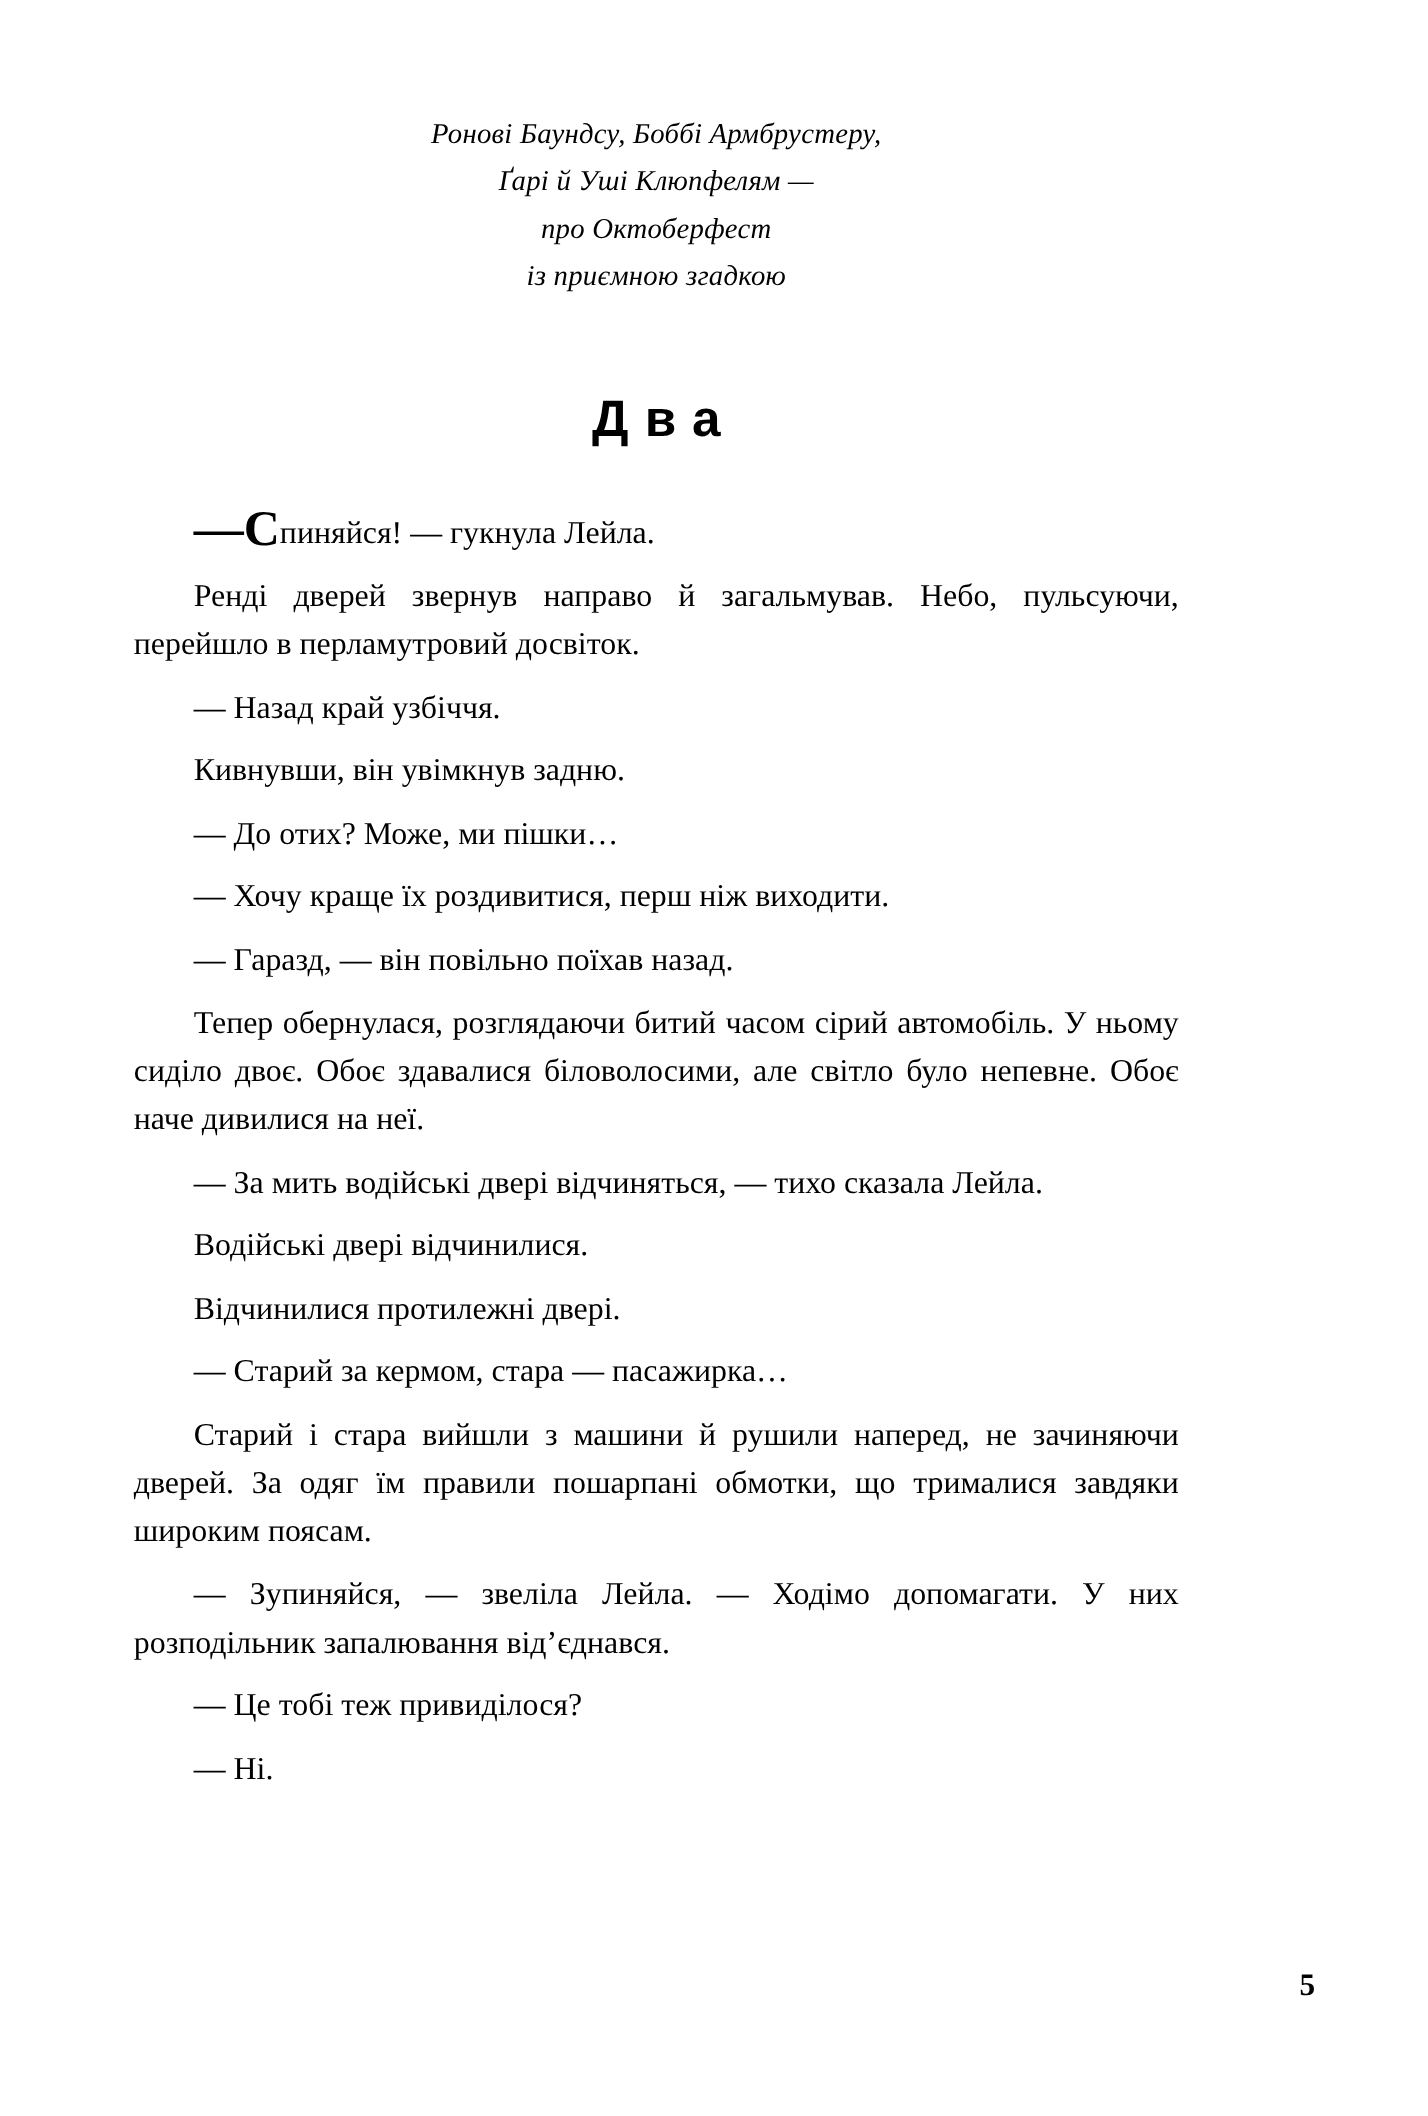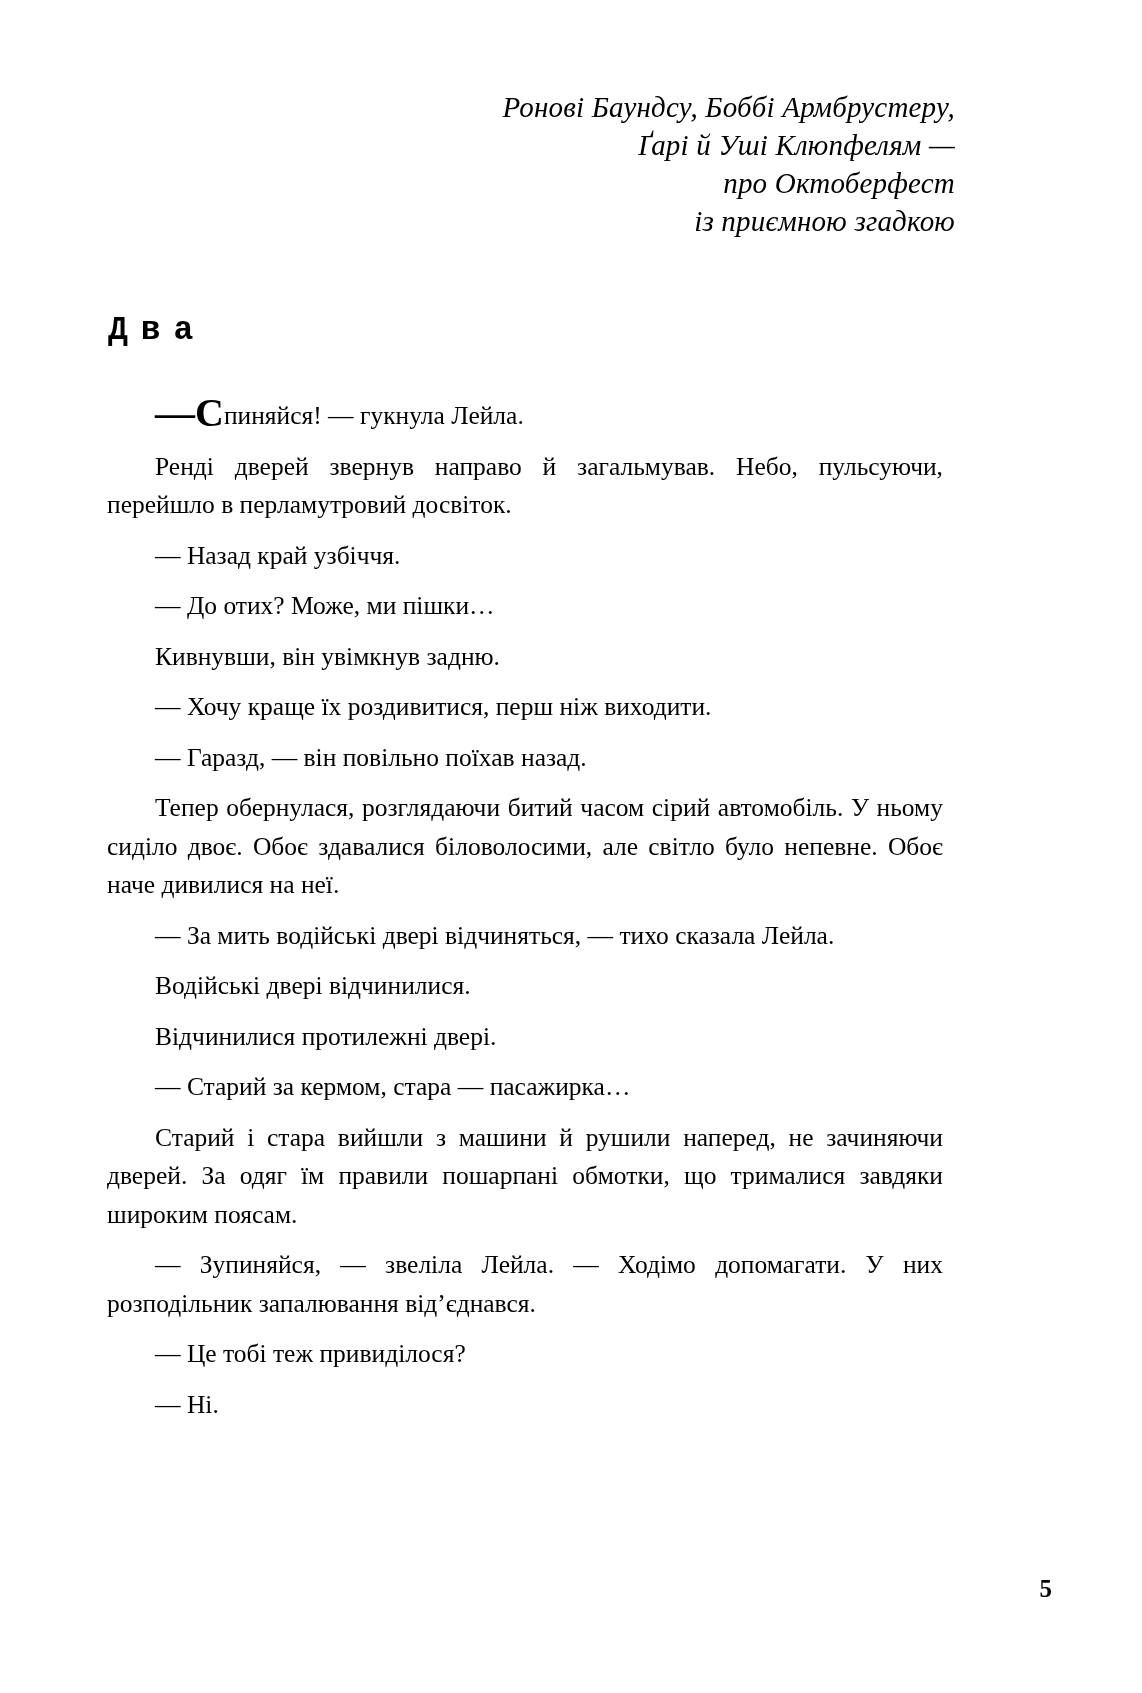--- a/index.html
+++ b/index.html
@@ -20,38 +20,39 @@
   .content {
     position: absolute;
     left: 95px;
     top: 0;
     width: 860px;
   }
 
   
   .dedication {
     margin-top: 88px;
-    text-align: right;
+    text-align: center;
     font-style: italic;
-    font-size: 29px;
+    font-size: 23px;
     line-height: 38px;
     letter-spacing: 0.2px;
   }
   .dedication div {
     white-space: nowrap;
   }
 
   
   .chapter-title {
     margin-top: 72px;
+    text-align: center;
     font-weight: bold;
-    font-size: 33px;
+    font-size: 41px;
     letter-spacing: 13px;
     text-indent: 13px;
-    font-family: Liberation Mono, monospace;
+    font-family: Liberation Sans, sans-serif;
   }
 
   
   .body-text {
     margin-top: 44px;
     font-size: 25.5px;
     line-height: 38.5px;
     text-align: justify;
     text-justify: inter-word;
     hyphens: manual;
@@ -95,22 +96,22 @@
     </div>
 
     <div class="chapter-title">Два</div>
 
     <div class="body-text">
 
       <p class="first"><span class="dropcap">—С</span><span>пиняйся! — гукнула Лейла.</span></p>
 
       <p>Ренді дверей звернув направо й загальмував. Небо, пульсуючи, перейшло в перламутровий досвіток.</p>
       <p>— Назад край узбіччя.</p>
+      <p>Кивнувши, він увімкнув задню.</p>
       <p>— До отих? Може, ми пішки…</p>
-      <p>Кивнувши, він увімкнув задню.</p>
       <p>— Хочу краще їх роздивитися, перш ніж виходити.</p>
       <p>— Гаразд, — він повільно поїхав назад.</p>
       <p>Тепер обернулася, розглядаючи битий часом сірий автомобіль. У ньому сиділо двоє. Обоє здавалися біловолосими, але світло було непевне. Обоє наче дивилися на неї.</p>
       <p>— За мить водійські двері відчиняться, — тихо сказала Лейла.</p>
       <p>Водійські двері відчинилися.</p>
       <p>Відчинилися протилежні двері.</p>
       <p>— Старий за кермом, стара — пасажирка…</p>
       <p>Старий і стара вийшли з машини й рушили наперед, не зачиняючи дверей. За одяг їм правили пошарпані обмотки, що трималися завдяки широким поясам.</p>
       <p>— Зупиняйся, — звеліла Лейла. — Ходімо допомагати. У них розподільник запалювання від’єднався.</p>
       <p>— Це тобі теж привиділося?</p>

